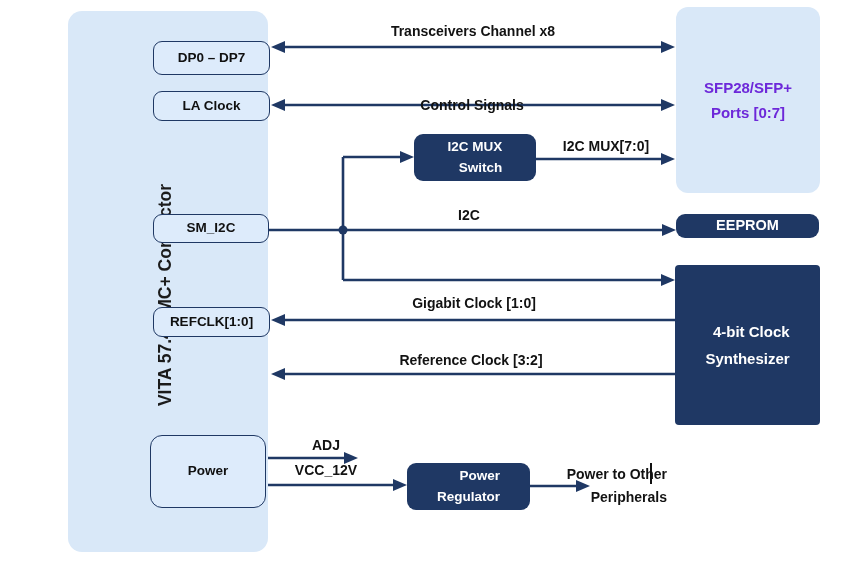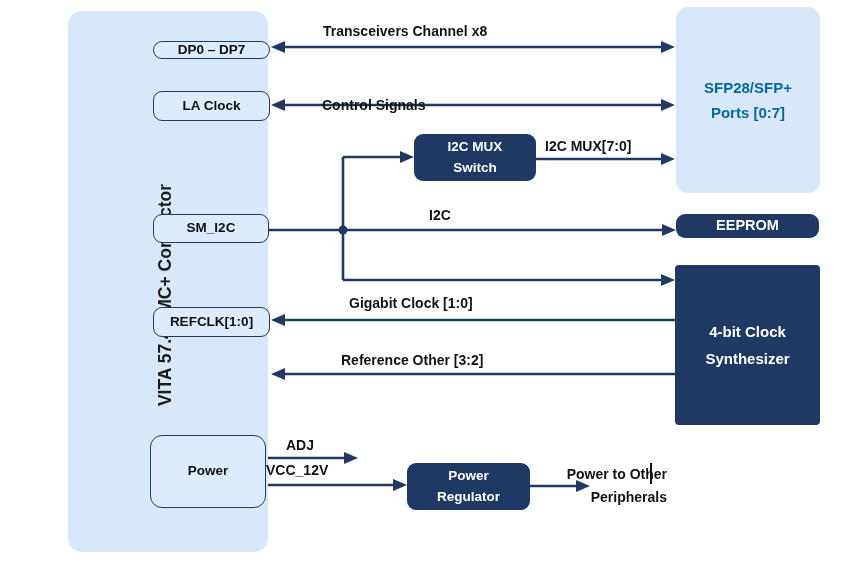--- a/index.html
+++ b/index.html
@@ -30,32 +30,32 @@
   .lb-box{
     position:absolute;z-index:3;background:var(--box-fill);
     border:1.6px solid var(--navy);border-radius:9px;
     display:flex;align-items:center;justify-content:center;
     font-size:13.5px;font-weight:bold;color:#101010;text-align:center;
     white-space:pre-line;line-height:1.55;box-sizing:border-box;
   }
   .navy-box{
     position:absolute;z-index:3;background:var(--navy);color:#fff;border-radius:9px;
     display:flex;align-items:center;justify-content:center;
-    font-size:13.5px;font-weight:bold;text-align:center;
+    font-size:13.5px;font-weight:bold;text-align:right;
     white-space:pre-line;line-height:1.5;box-sizing:border-box;
   }
   .soft-box{
     position:absolute;z-index:3;background:var(--light-blue);border-radius:12px;
     display:flex;align-items:center;justify-content:center;
-    font-size:15px;font-weight:bold;color:#0369a1;text-align:center;
+    font-size:15px;font-weight:bold;color:#6d28d9;text-align:center;
     white-space:pre-line;line-height:1.7;box-sizing:border-box;
   }
   .sig{
     position:absolute;z-index:4;font-size:14px;font-weight:bold;color:#121212;
-    white-space:pre-line;line-height:23px;
+    text-align:center;white-space:pre-line;line-height:23px;
   }
   .cursor{
     position:absolute;z-index:5;width:1.5px;height:21px;background:#111;
   }
 </style>
 </head>
 <body>
 
 <div class="canvas">
 
@@ -121,41 +121,41 @@
     <g>
       <line class="wire" x1="530" y1="486" x2="577" y2="486"></line>
       <polygon class="head" points="590,486 576,480 576,492"></polygon>
     </g>
   </svg>
 
   <div class="fmc">
     <div class="fmc-title">VITA 57.4 FMC+ Connector</div>
   </div>
 
-  <div class="lb-box" style="left:153px;top:41px;width:117px;height:18px">DP0 – DP7</div>
+  <div class="lb-box" style="left:153px;top:41px;width:117px;height:34px">DP0 – DP7</div>
   <div class="lb-box" style="left:153px;top:91px;width:117px;height:30px">LA Clock</div>
   <div class="lb-box" style="left:153px;top:214px;width:116px;height:29px">SM_I2C</div>
   <div class="lb-box" style="left:153px;top:307px;width:117px;height:30px">REFCLK[1:0]</div>
   <div class="lb-box" style="left:150px;top:435px;width:116px;height:73px;border-radius:12px">Power</div>
 
   <div class="soft-box" style="left:676px;top:7px;width:144px;height:186px">SFP28/SFP+
 Ports [0:7]</div>
   <div class="navy-box" style="left:414px;top:134px;width:122px;height:47px">I2C MUX
 Switch</div>
   <div class="navy-box" style="left:676px;top:214px;width:143px;height:24px;font-size:14.5px">EEPROM</div>
   <div class="navy-box" style="left:675px;top:265px;width:145px;height:160px;border-radius:4px;font-size:15px;line-height:1.8">4-bit Clock
 Synthesizer</div>
   <div class="navy-box" style="left:407px;top:463px;width:123px;height:47px">Power
 Regulator</div>
 
   <div class="sig" style="left:323px;top:20px;width:300px">Transceivers Channel x8</div>
   <div class="sig" style="left:322px;top:94px;width:300px">Control Signals</div>
   <div class="sig" style="left:545px;top:135px;width:122px">I2C MUX[7:0]</div>
   <div class="sig" style="left:429px;top:204px;width:80px">I2C</div>
   <div class="sig" style="left:349px;top:292px;width:250px">Gigabit Clock [1:0]</div>
-  <div class="sig" style="left:341px;top:349px;width:260px">Reference Other [3:2]</div>
+  <div class="sig" style="left:341px;top:349px;width:260px">Reference Clock [3:2]</div>
   <div class="sig" style="left:286px;top:434px;width:80px">ADJ</div>
   <div class="sig" style="left:266px;top:459px;width:120px">VCC_12V</div>
   <div class="sig" style="left:537px;top:463px;width:130px;text-align:right">Power to Other
 Peripherals</div>
   <div class="cursor" style="left:650px;top:463px"></div>
 
 </div>
 
 </body></html>

